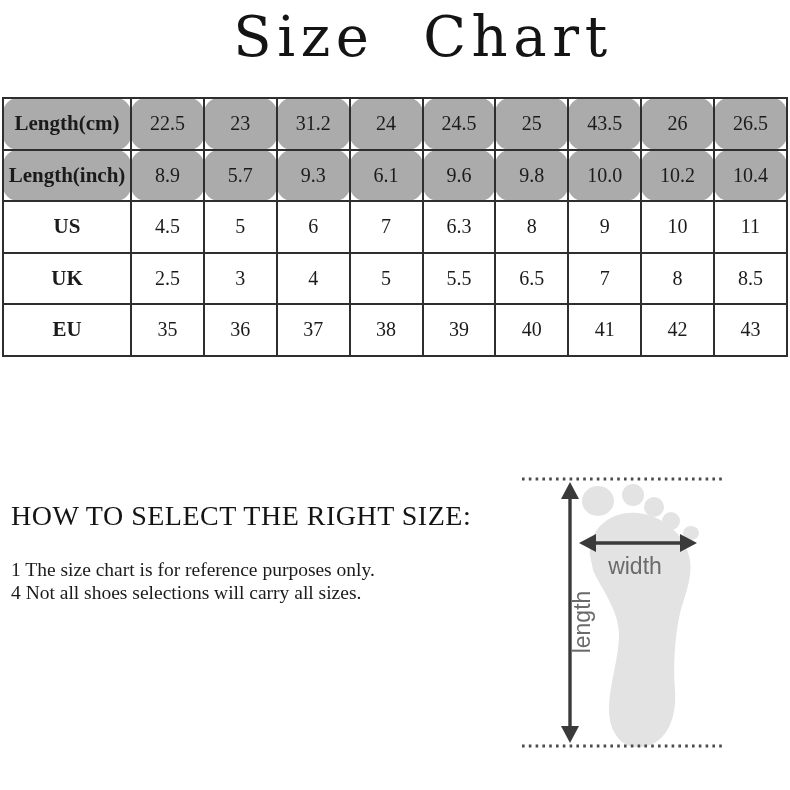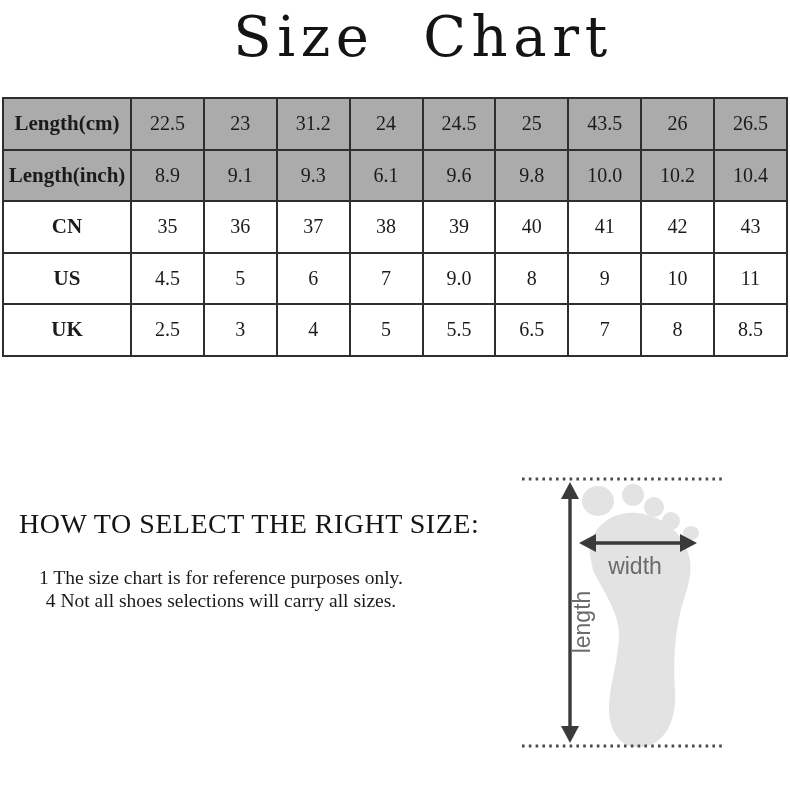--- a/index.html
+++ b/index.html
@@ -22,26 +22,26 @@
   table.size-table{
     position:absolute;top:97px;left:2px;width:786px;
     border-collapse:collapse;table-layout:fixed;
   }
   table.size-table td{
     border:2px solid var(--table-border);
     height:49.5px;text-align:center;vertical-align:middle;
     font-size:20px;color:#1b1b1b;padding:0;
   }
   table.size-table td.rowlabel{font-weight:bold;font-size:21px;width:126px;}
-  table.size-table tr.shaded td{background:var(--shaded-row-bg);}
+  table.size-table tr.shaded td{background:var(--shaded-row-bg);border-radius:15px;}
   .guide{position:absolute;left:11px;top:500px;width:480px;}
   .guide h2{
-    margin:8px;font-size:28px;font-weight:normal;letter-spacing:0.5px;color:#141414;
+    margin:0;font-size:28px;font-weight:normal;letter-spacing:0.5px;color:#141414;
   }
-  .notes{margin-top:27px;text-align:center;}
+  .notes{margin-top:27px;}
   .note{margin:0;font-size:19.5px;line-height:22.5px;width:420px;color:#1b1b1b;}
   .note .note-num{font-weight:normal;}
   .note .note-text.bold{font-weight:bold;}
   svg.foot-diagram{position:absolute;left:500px;top:450px;}
   .dotted{stroke:#4a4a4a;stroke-width:3;stroke-dasharray:2.6 4.2;fill:none;}
   .arrow-line{stroke:var(--arrow);stroke-width:3.4;fill:none;}
   .arrow-head{fill:var(--arrow);stroke:none;}
   .foot{fill:var(--foot-fill);stroke:none;}
   .diagram-text{
     font-family:"Liberation Sans", sans-serif;font-size:23px;
@@ -63,64 +63,64 @@
         <td>24</td>
         <td>24.5</td>
         <td>25</td>
         <td>43.5</td>
         <td>26</td>
         <td>26.5</td>
       </tr>
       <tr class="shaded">
         <td class="rowlabel">Length(inch)</td>
         <td>8.9</td>
-        <td>9.1</td>
+        <td>5.7</td>
         <td>9.3</td>
         <td>6.1</td>
         <td>9.6</td>
         <td>9.8</td>
         <td>10.0</td>
         <td>10.2</td>
         <td>10.4</td>
       </tr>
       <tr>
-        <td class="rowlabel">CN</td>
-        <td>35</td>
-        <td>36</td>
-        <td>37</td>
-        <td>38</td>
-        <td>39</td>
-        <td>40</td>
-        <td>41</td>
-        <td>42</td>
-        <td>43</td>
-      </tr>
-      <tr>
         <td class="rowlabel">US</td>
         <td>4.5</td>
         <td>5</td>
         <td>6</td>
         <td>7</td>
-        <td>9.0</td>
+        <td>6.3</td>
         <td>8</td>
         <td>9</td>
         <td>10</td>
         <td>11</td>
       </tr>
       <tr>
         <td class="rowlabel">UK</td>
         <td>2.5</td>
         <td>3</td>
         <td>4</td>
         <td>5</td>
         <td>5.5</td>
         <td>6.5</td>
         <td>7</td>
         <td>8</td>
         <td>8.5</td>
+      </tr>
+      <tr>
+        <td class="rowlabel">EU</td>
+        <td>35</td>
+        <td>36</td>
+        <td>37</td>
+        <td>38</td>
+        <td>39</td>
+        <td>40</td>
+        <td>41</td>
+        <td>42</td>
+        <td>43</td>
       </tr>
     </tbody>
 </table>
 
 <div class="guide">
   <h2>HOW TO SELECT THE RIGHT SIZE:</h2>
   <div class="notes" id="notes">
       <p class="note"><span class="note-num">1</span> <span class="note-text">The size chart is for reference purposes only.</span></p>
       <p class="note"><span class="note-num">4</span> <span class="note-text">Not all shoes selections will carry all sizes.</span></p>
     </div>

